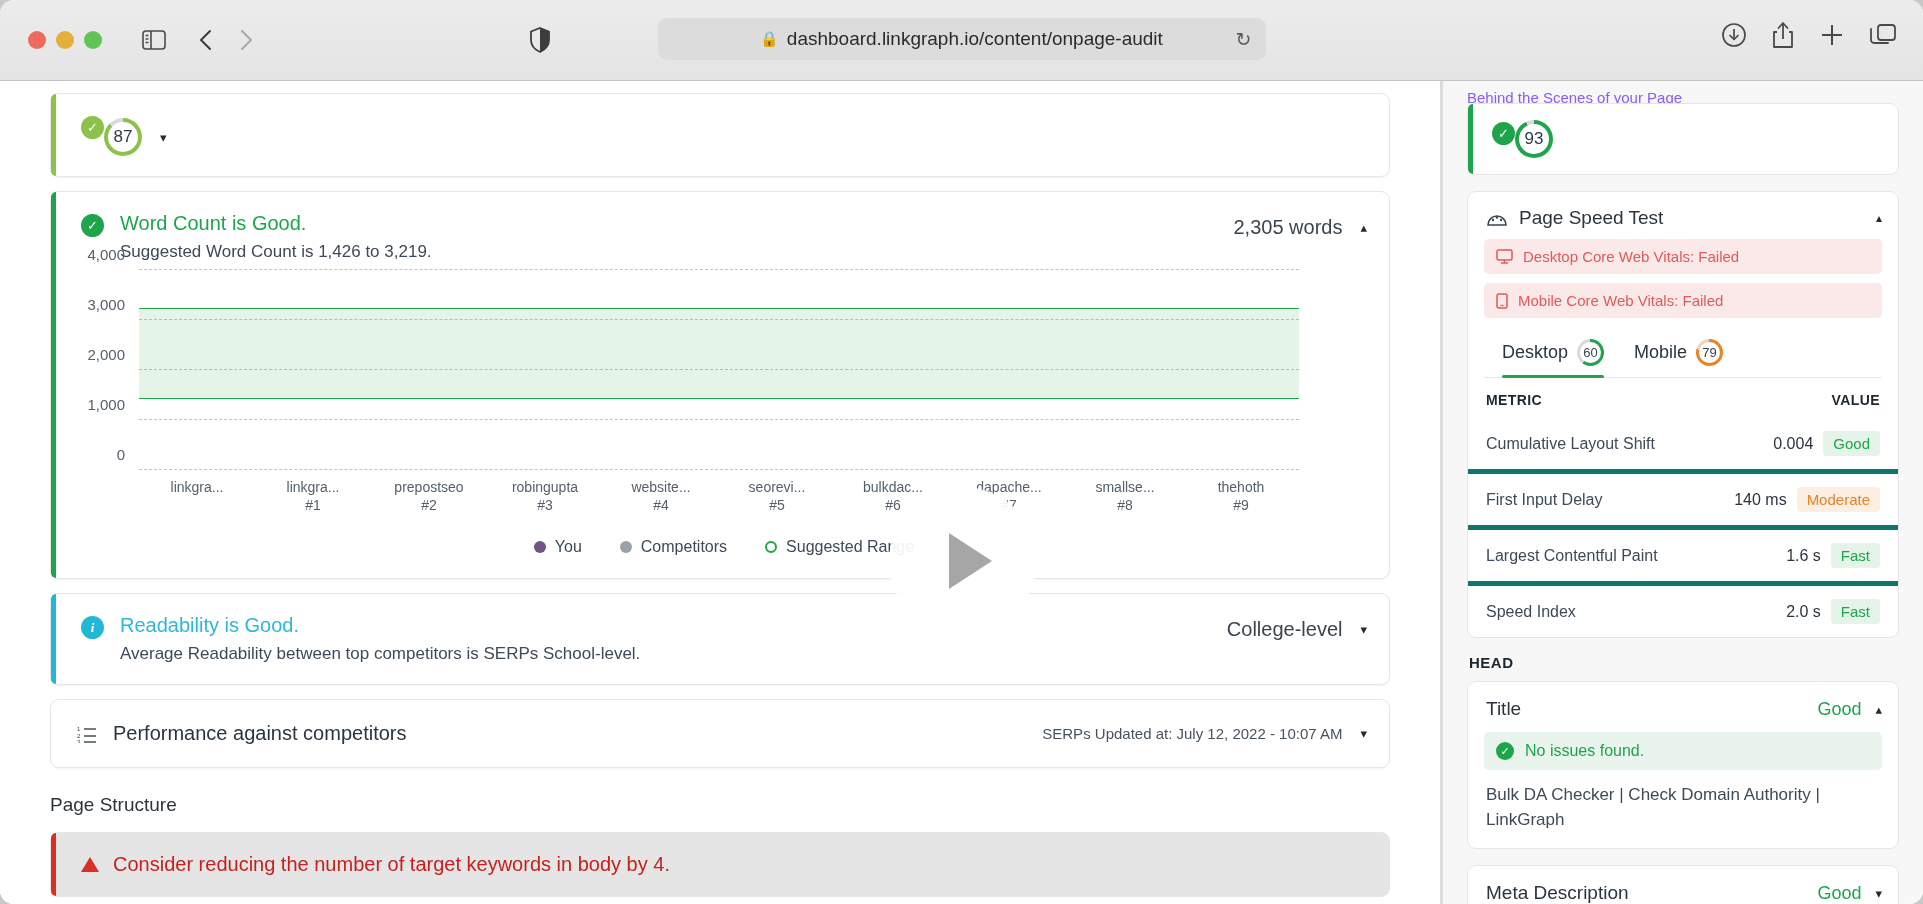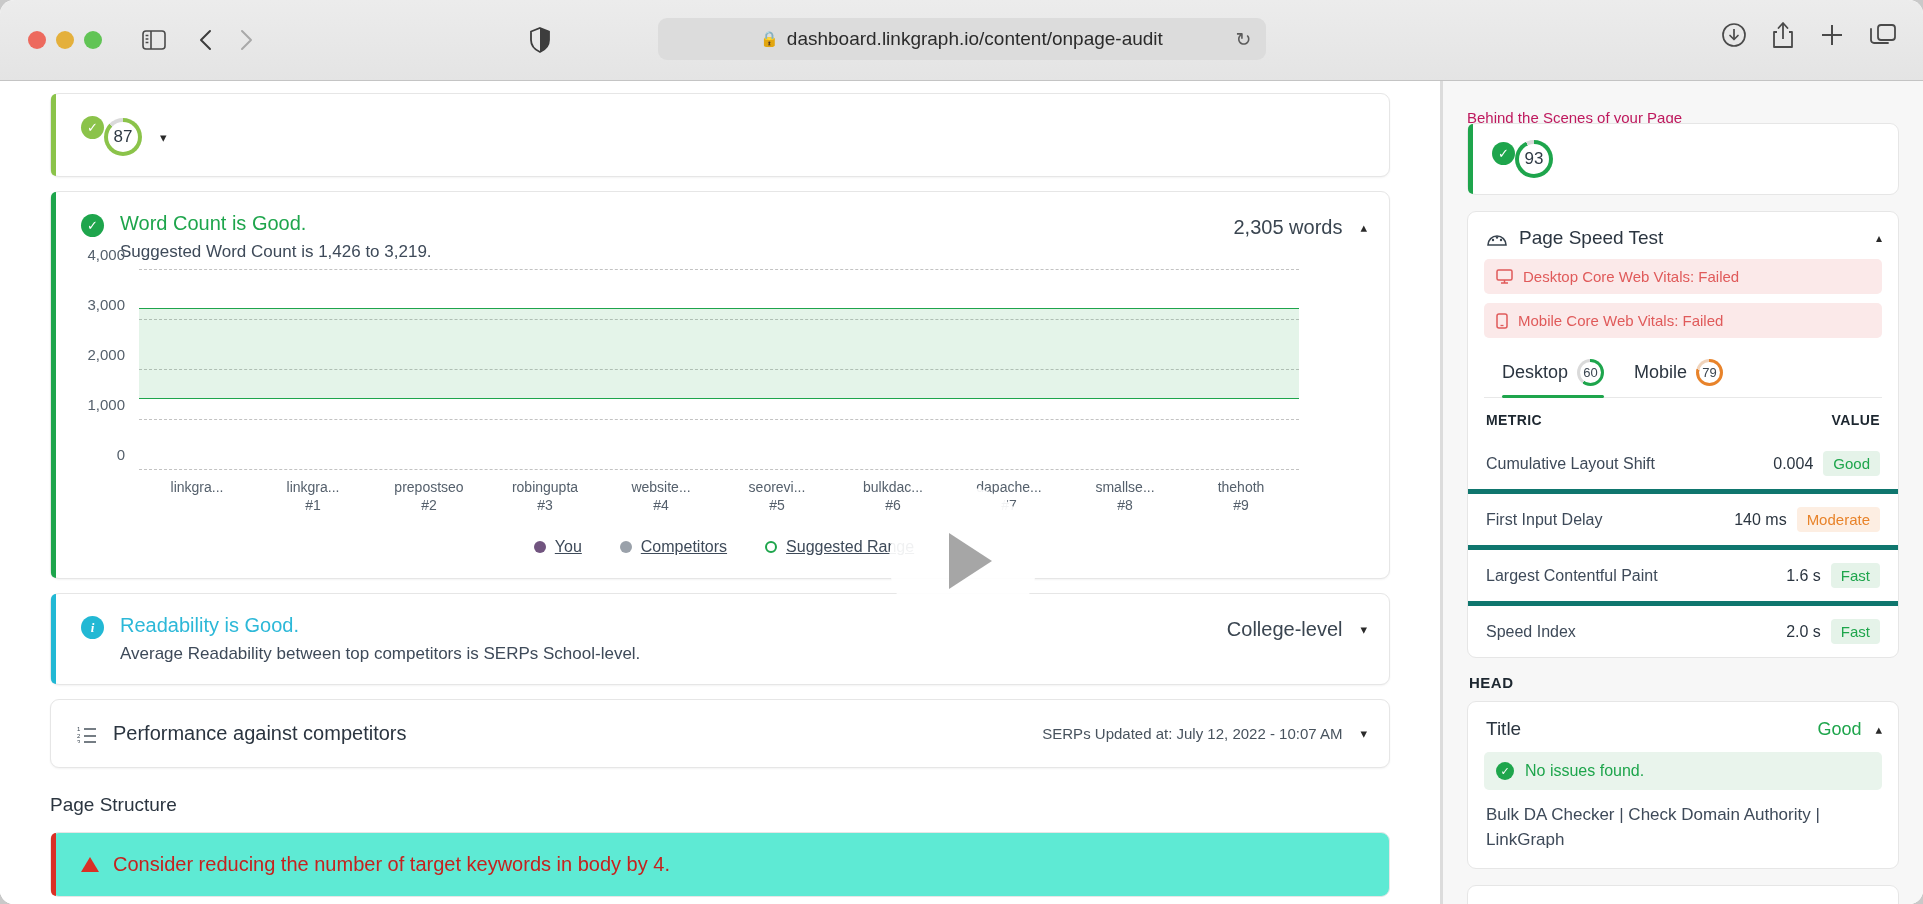--- a/index.html
+++ b/index.html
@@ -179,21 +179,21 @@
   .xlabels {
     display: flex; margin-left: 58px; margin-right: 68px;
     margin-top: 9px;
   }
   .xl { flex: 1; text-align: center; font-size: 14px;
         color: #55606c; line-height: 1.25; }
   .legend {
     display: flex; justify-content: center; gap: 38px;
     margin-top: 24px; font-size: 16px; color: #3e4a59;
   }
-  .lg { display: flex; align-items: center; gap: 9px; text-decoration: underline; }
+  .lg { display: flex; align-items: center; gap: 9px; }
   .dot { width: 12px; height: 12px; border-radius: 50%; }
   .dot.you { background: #71547f; }
   .dot.comp { background: #9aa1aa; }
   .dot.range { background: transparent; border: 2.5px solid #1ea54c; }
 
   
   .play {
     position: absolute; left: 963px; top: 480px;
     width: 148px; height: 148px; border-radius: 50%;
     background: rgba(255,255,255,.92);
@@ -220,40 +220,39 @@
     margin-left: auto; display: flex; align-items: center; gap: 18px;
     font-size: 15px; color: #48535e;
   }
 
   .section-h {
     font-size: 19px; color: #2b3540;
     margin: 26px 0 16px 0;
   }
   .warn-card {
     border-left: 0; position: relative;
-    background: #5eead4; border: 1px solid #e6e6e6;
+    background: #e5e5e5; border: 1px solid #e6e6e6;
     border-radius: 9px; padding: 20px 22px 20px 30px;
   }
   .warn-card::before {
     content: ""; position: absolute; left: 0; top: 0; bottom: 0;
     width: 5px; background: #d93025; border-radius: 9px 0 0 9px;
   }
   .warn-txt { color: #c5221f; font-size: 20px; display: flex;
               align-items: center; gap: 14px; }
   .tri { width: 0; height: 0;
          border-left: 9px solid transparent;
          border-right: 9px solid transparent;
          border-bottom: 15px solid #d93025; }
 
   
   .side-clip {
-    font-size: 15px; color: #be185d;
+    font-size: 15px; color: #8b5cf6;
     padding-top: 8px; height: 22px; overflow: hidden;
     white-space: nowrap;
-    margin-top: 20px;
   }
   .s-card {
     position: relative; background: #fff;
     border: 1px solid #e6e6e6; border-radius: 9px;
     margin-bottom: 16px;
   }
   .s-card.accent::before {
     content: ""; position: absolute; left: 0; top: 0; bottom: 0;
     width: 5px; background: #1ea54c; border-radius: 9px 0 0 9px;
   }

